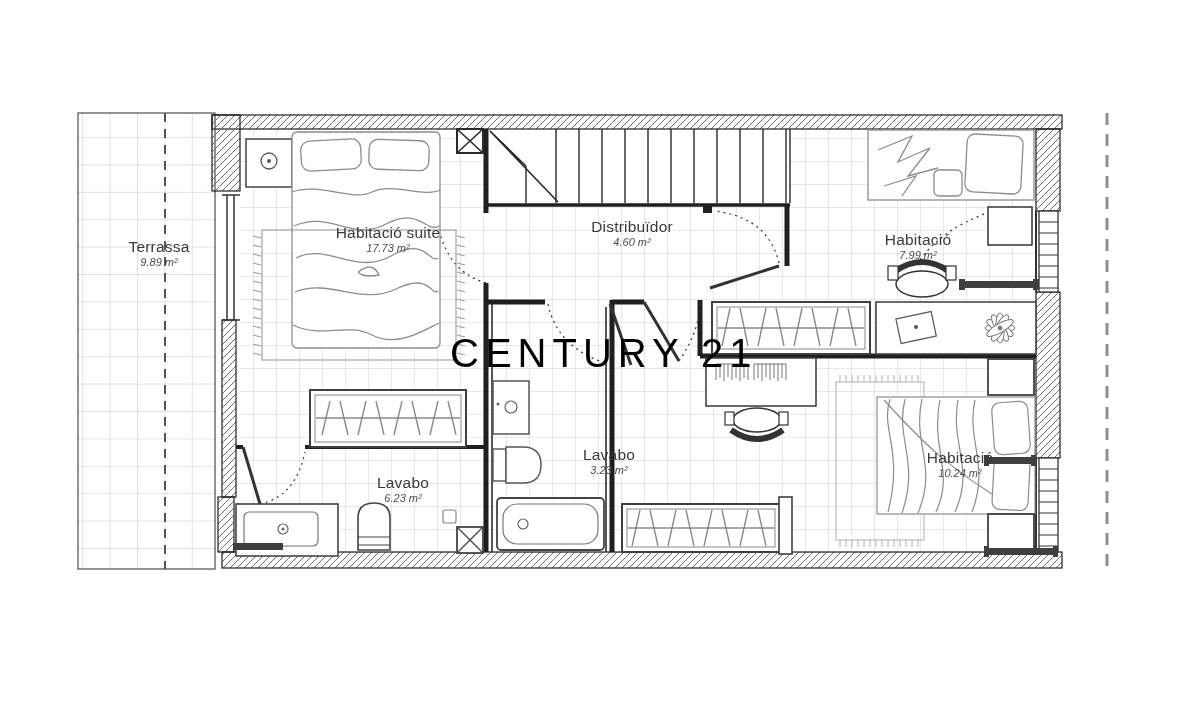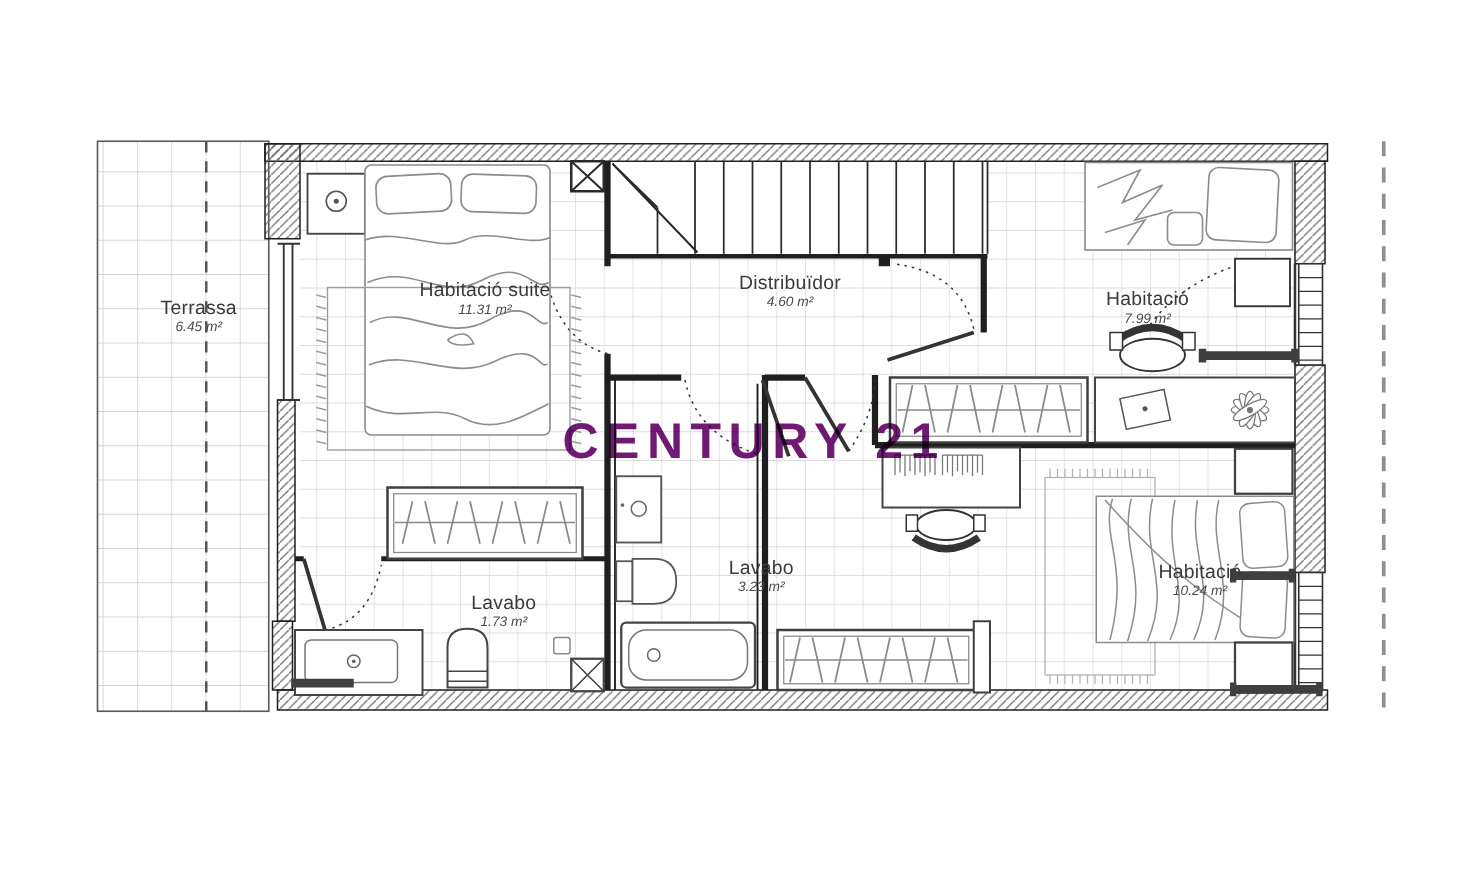--- a/index.html
+++ b/index.html
@@ -4,22 +4,22 @@
 <style>
   html,body{margin:0;padding:0;background:#fff;}
   body{width:1181px;height:702px;position:relative;overflow:hidden;
        font-family:"Liberation Sans",sans-serif;}
   .plan-stage{position:absolute;inset:0;}
   svg{position:absolute;left:0;top:0;}
   .label{position:absolute;transform:translateX(-50%);display:flex;flex-direction:column;
          align-items:center;color:#3a3a3a;z-index:10;white-space:nowrap;line-height:1.15;margin-left:28px;}
   .room-name{font-size:15.5px;letter-spacing:.2px;}
   .room-area{font-size:11px;font-style:italic;color:#4c4c4c;}
-  .watermark{position:absolute;left:450px;top:331px;font-size:40px;font-weight:bold;
-             letter-spacing:6px;color:#701a75;mix-blend-mode:multiply;z-index:6;
+  .watermark{position:absolute;left:450px;top:331px;font-size:40px;font-weight:normal;
+             letter-spacing:6px;color:#000000;mix-blend-mode:multiply;z-index:6;
              white-space:nowrap;pointer-events:none;}
 </style>
 </head>
 <body>
 
 <div class="plan-stage">
 
 <svg width="1181" height="702" viewBox="0 0 1181 702">
   <defs>
     <pattern id="hatch" width="7" height="7" patternUnits="userSpaceOnUse">
@@ -247,37 +247,37 @@
     <line x1="628" y1="528" x2="774" y2="528" stroke="#888" stroke-width="1.3"></line>
     <path d="M640,510 L632,546 M650,510 L658,546 M676,510 L668,546 M686,510 L694,546 M712,510 L704,546 M722,510 L730,546 M748,510 L740,546 M758,510 L766,546" stroke="#8a8a8a" stroke-width="1.4" fill="none"></path>
     <rect x="779" y="497" width="13" height="57" fill="#fff" stroke="#3f3f3f" stroke-width="1.6"></rect>
   </g>
 
   <line x1="1107" y1="113" x2="1107" y2="575" stroke="#8f8f8f" stroke-width="3" stroke-dasharray="12,9"></line>
 </svg>
 
 <div class="label" style="left:131px;top:238px">
   <span class="room-name">Terrassa</span>
-  <span class="room-area">6.45 m²</span>
+  <span class="room-area">9.89 m²</span>
 </div>
 <div class="label" style="left:360px;top:224px">
   <span class="room-name">Habitació suite</span>
-  <span class="room-area">11.31 m²</span>
+  <span class="room-area">17.73 m²</span>
 </div>
 <div class="label" style="left:604px;top:218px">
   <span class="room-name">Distribuïdor</span>
   <span class="room-area">4.60 m²</span>
 </div>
 <div class="label" style="left:890px;top:231px">
   <span class="room-name">Habitació</span>
   <span class="room-area">7.99 m²</span>
 </div>
 <div class="label" style="left:375px;top:474px">
   <span class="room-name">Lavabo</span>
-  <span class="room-area">1.73 m²</span>
+  <span class="room-area">6.23 m²</span>
 </div>
 <div class="label" style="left:581px;top:446px">
   <span class="room-name">Lavabo</span>
   <span class="room-area">3.23 m²</span>
 </div>
 <div class="label" style="left:932px;top:449px">
   <span class="room-name">Habitació</span>
   <span class="room-area">10.24 m²</span>
 </div>
 

